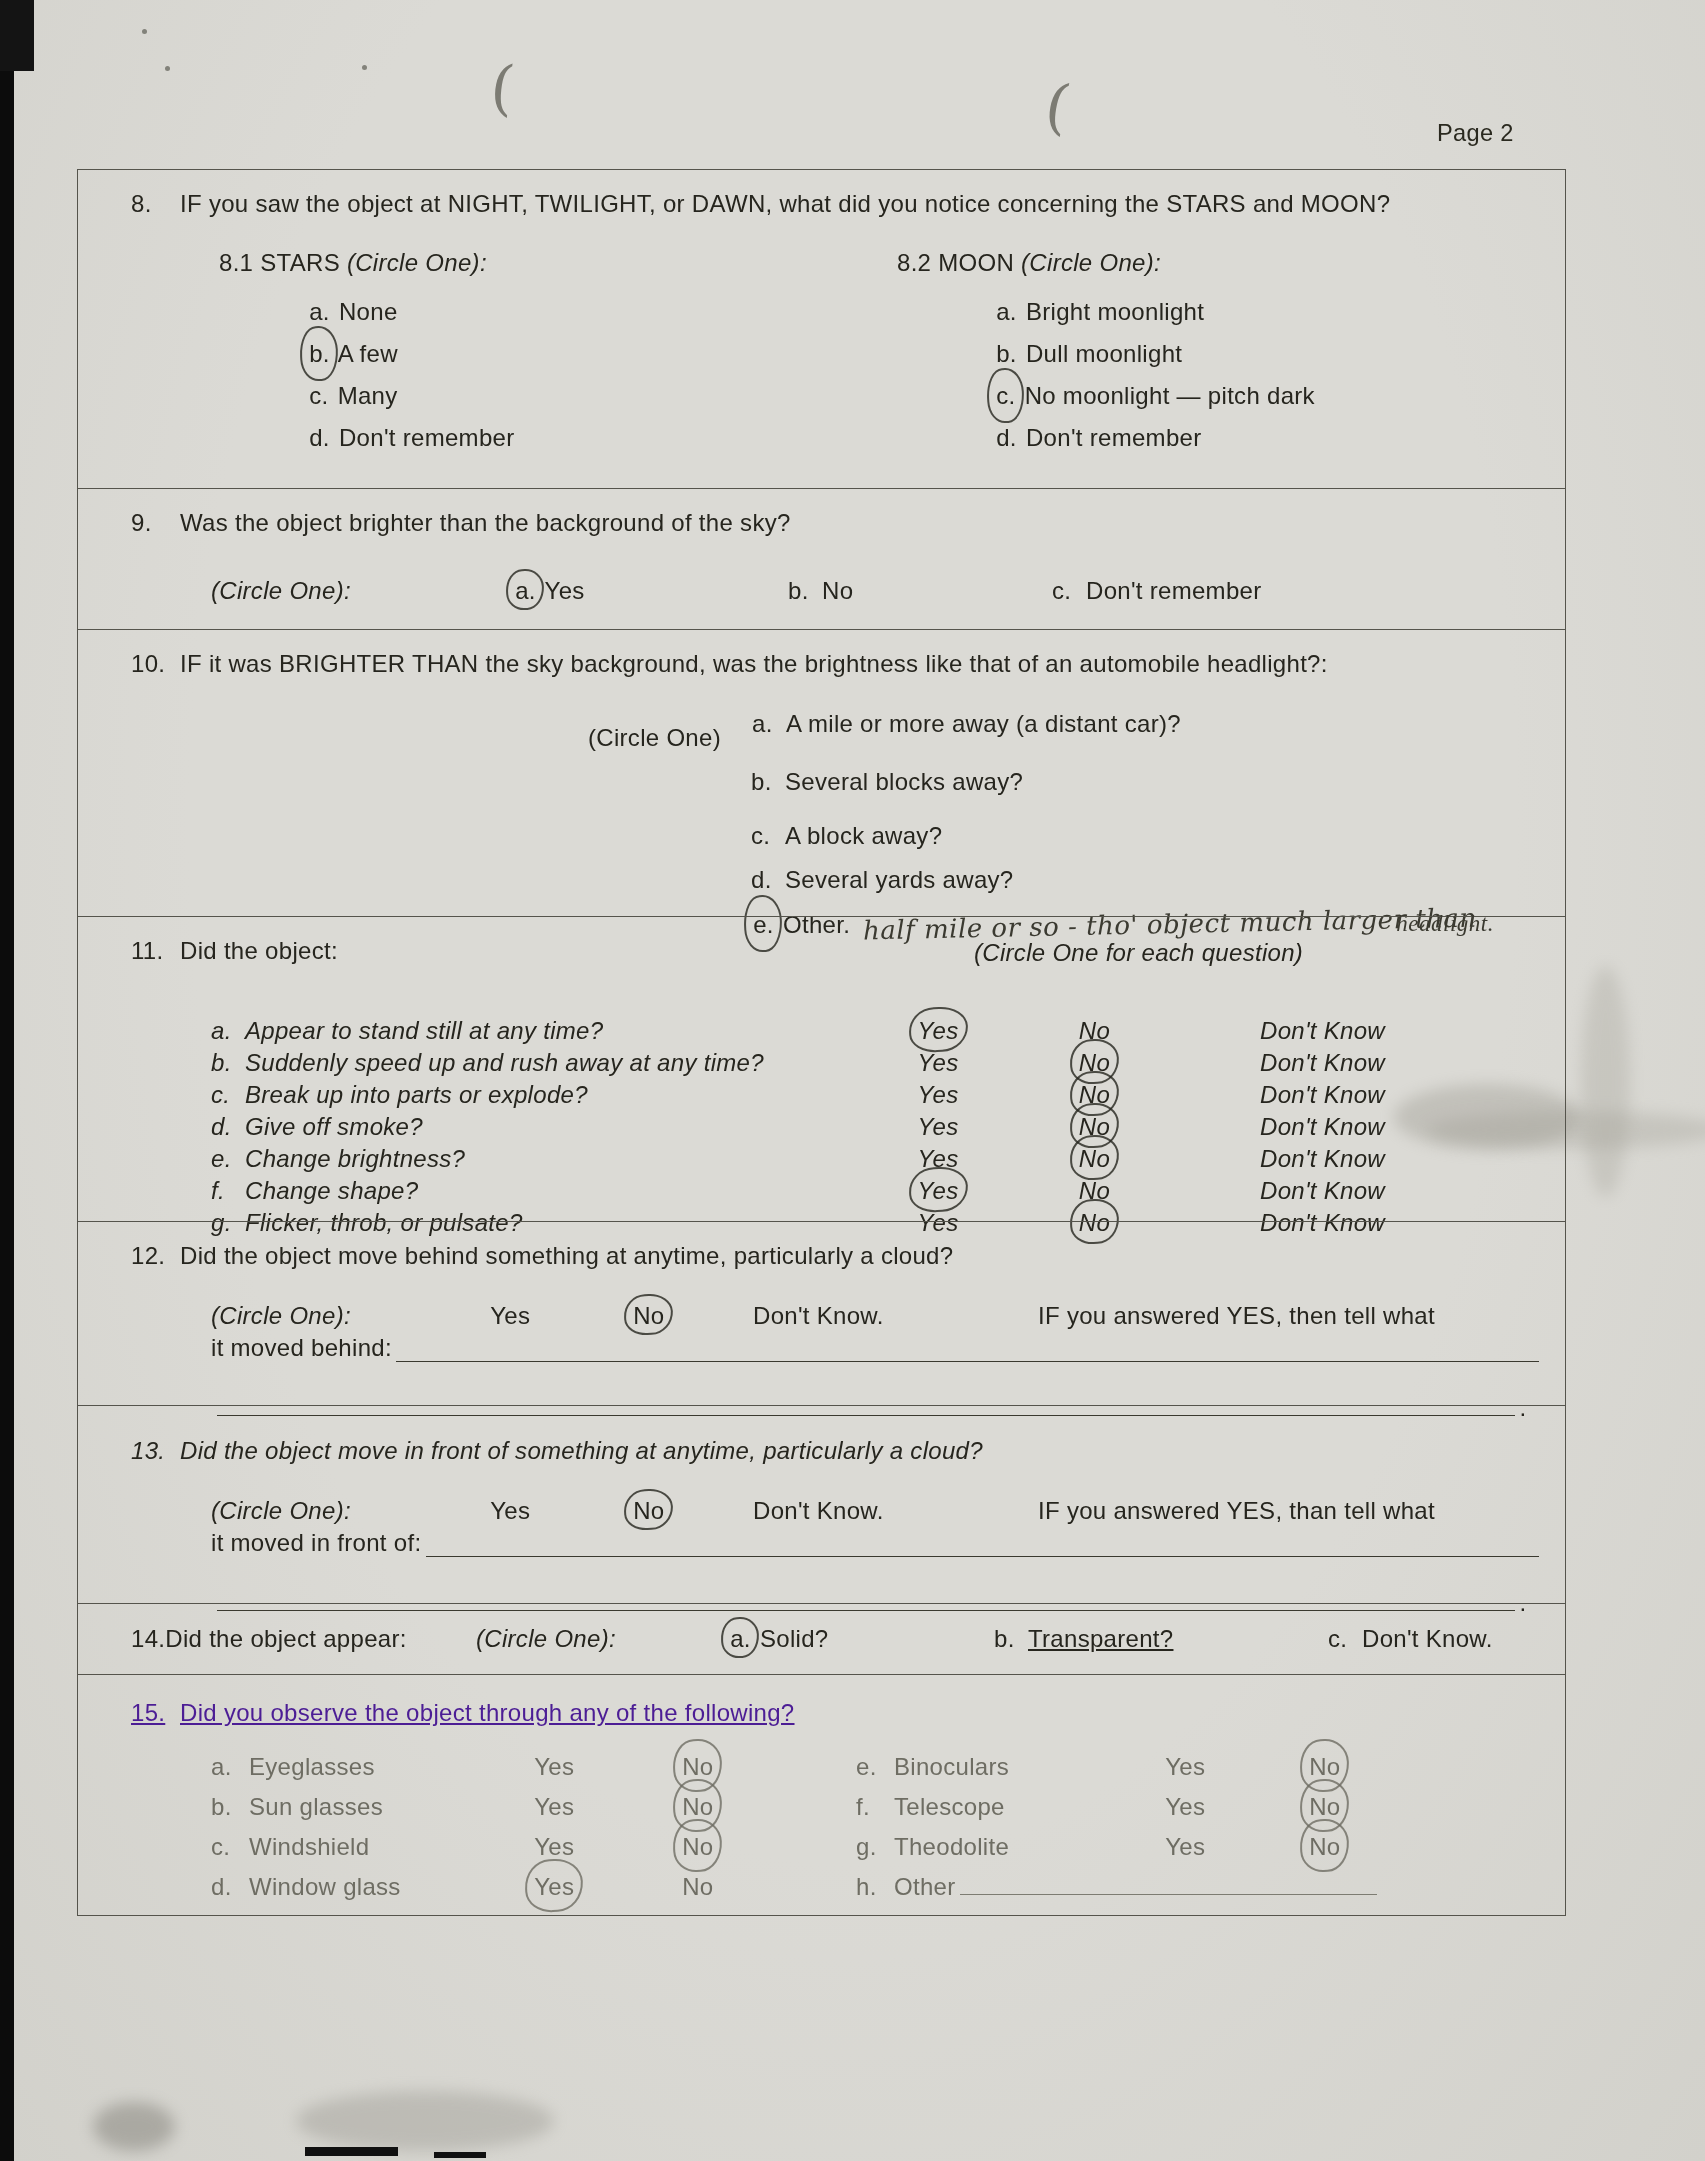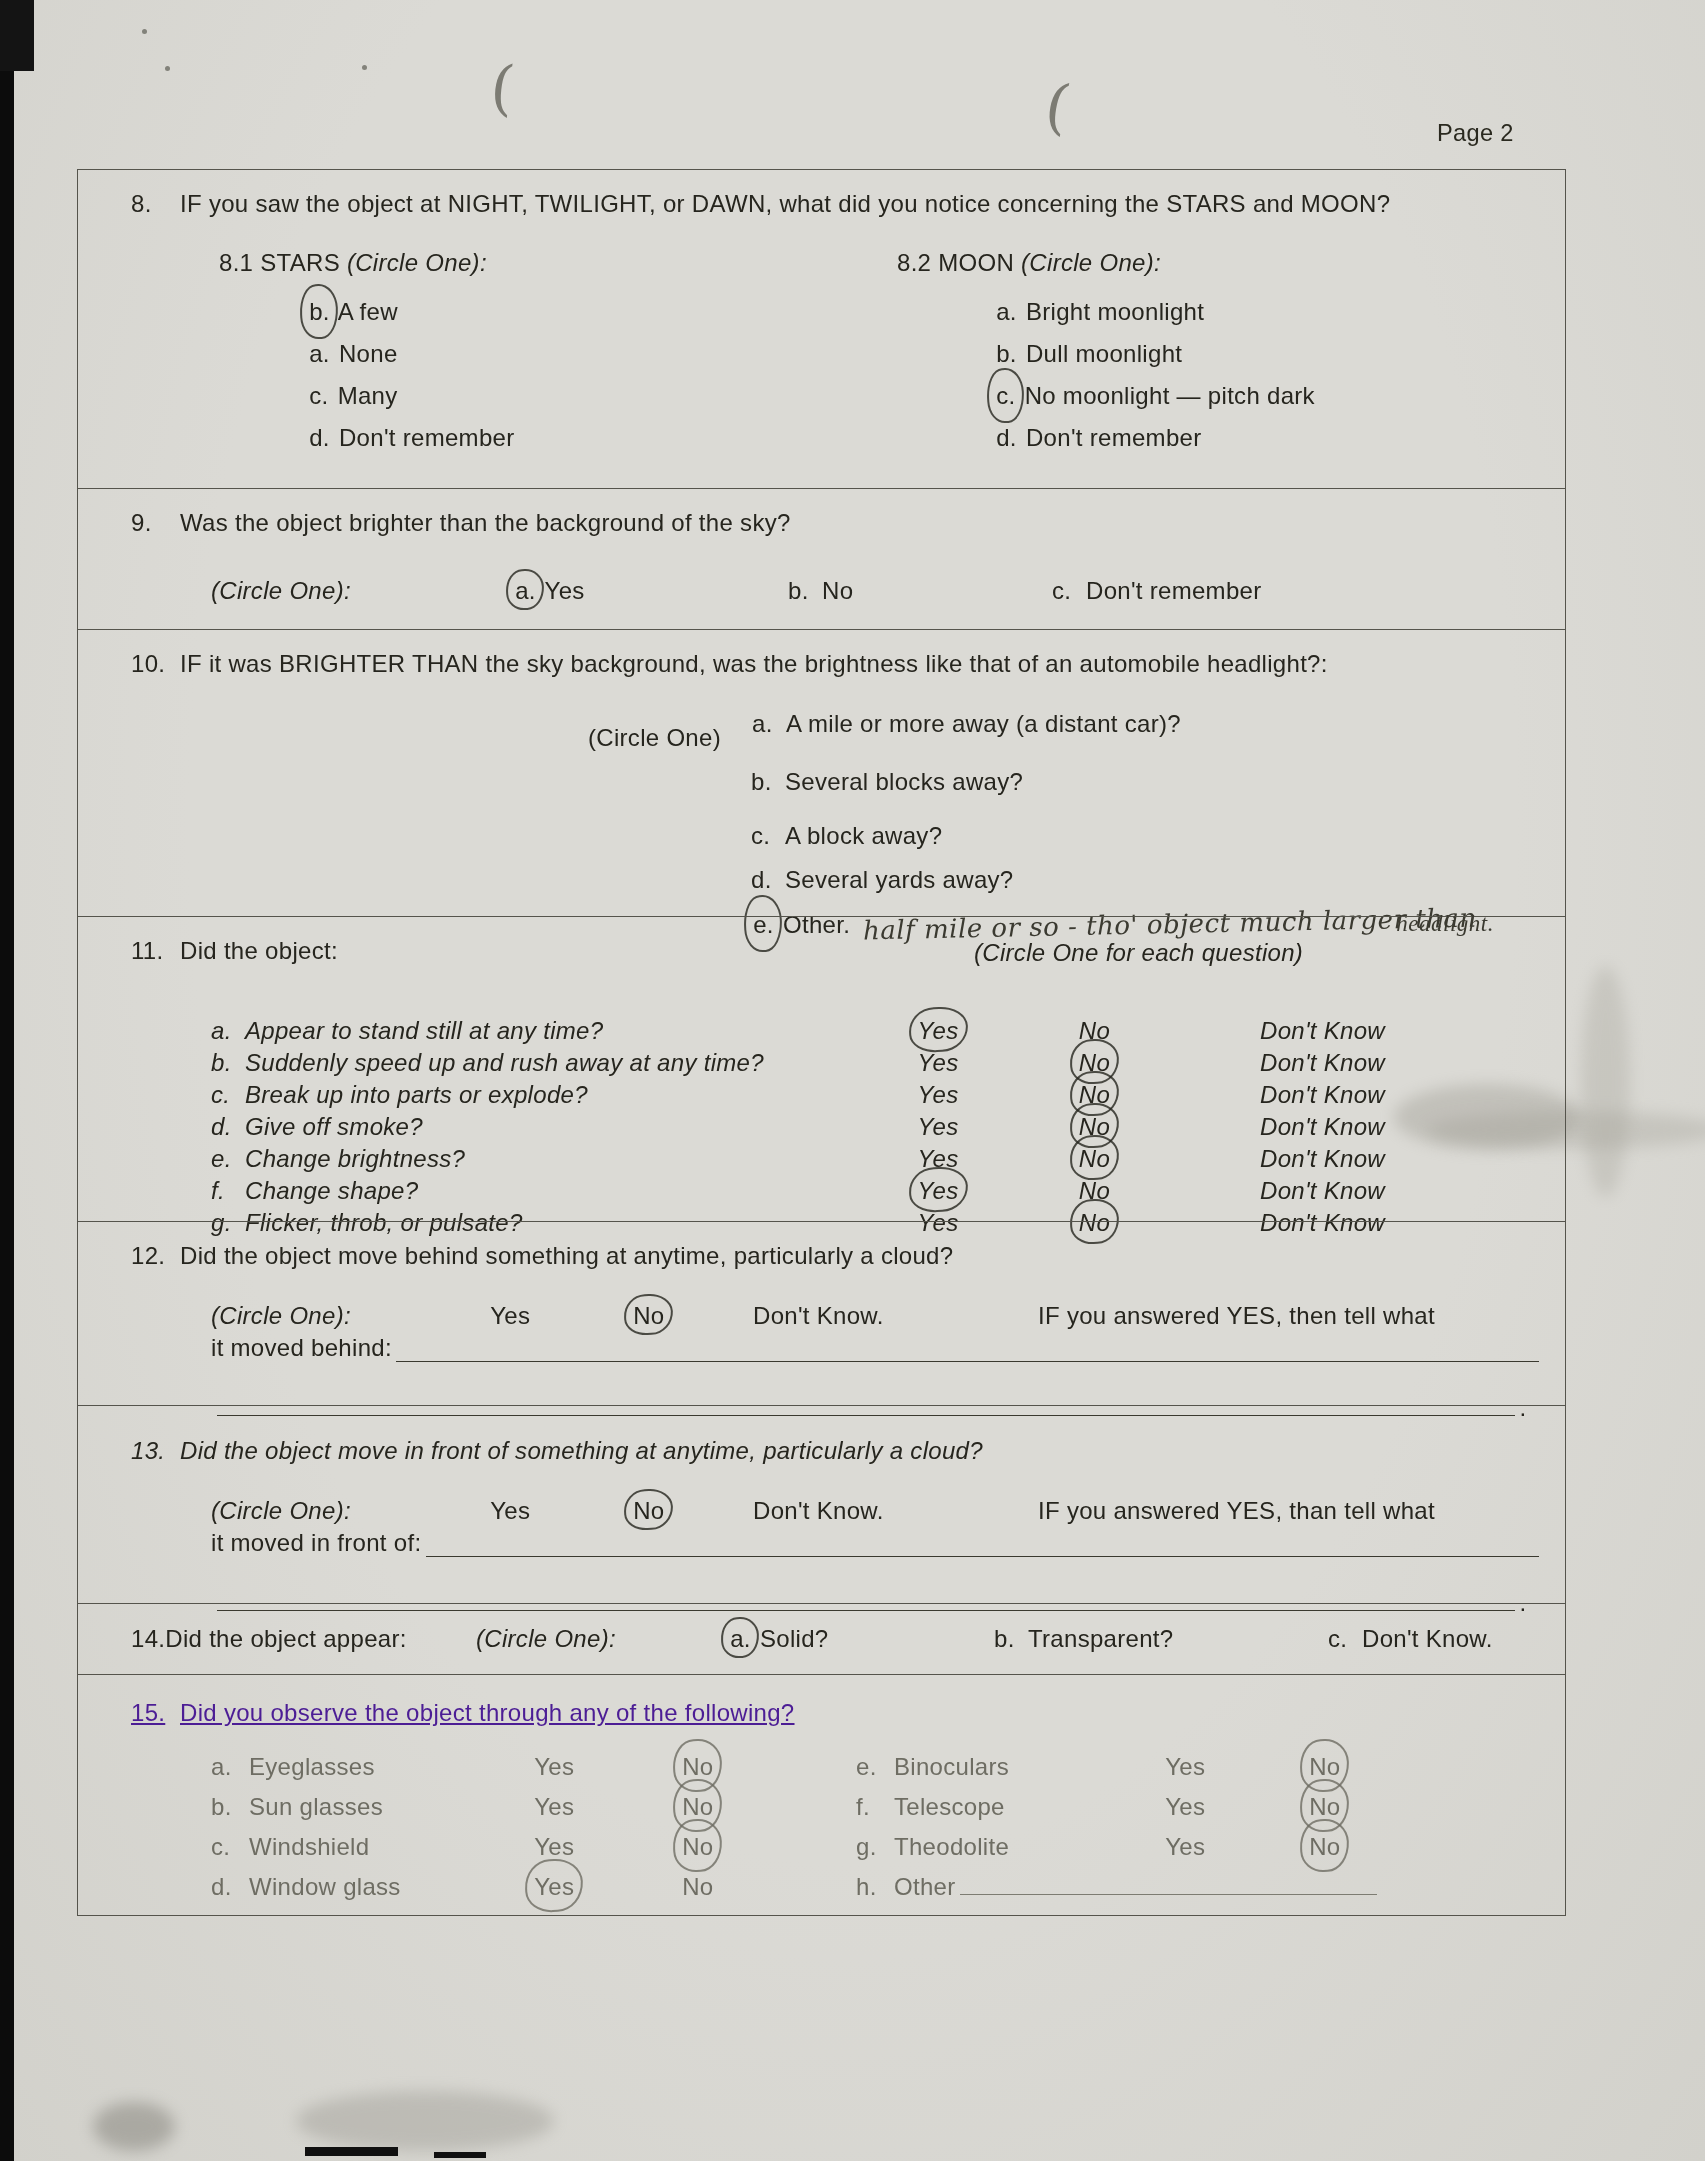--- a/index.html
+++ b/index.html
@@ -121,22 +121,22 @@
       <span class="qtext">IF you saw the object at NIGHT, TWILIGHT, or DAWN, what did you notice concerning the STARS and MOON?</span>
     </div>
     <div class="q8-cols">
       <div>
         <div class="q8-head-left">
           <span>8.1</span>
           <span>STARS</span>
           <span class="italic">(Circle One):</span>
         </div>
         <div class="q8-opts-left">
+          <span class="opt"><span class="mark"><span>a.</span></span> <span>None</span></span>
           <span class="opt"><span class="mark circled"><span>b.</span></span> <span>A few</span></span>
-          <span class="opt"><span class="mark"><span>a.</span></span> <span>None</span></span>
           <span class="opt"><span class="mark"><span>c.</span></span> <span>Many</span></span>
           <span class="opt"><span class="mark"><span>d.</span></span> <span>Don't remember</span></span>
         </div>
       </div>
       <div>
         <div class="q8-head-right">
           <span>8.2</span>
           <span>MOON</span>
           <span class="italic">(Circle One):</span>
         </div>
@@ -278,21 +278,21 @@
       <span class="fill-line"></span>
       <span>.</span>
     </div>
   </section>
 
   <section style="height:71px; padding-top:21px;">
     <div class="q14-row">
       <span style="flex:0 0 345px;"><span class="qnum" style="display:inline-block;">14.</span><span>Did the object appear:</span></span>
       <span class="italic" style="flex:0 0 252px;">(Circle One):</span>
       <span style="flex:0 0 266px;"><span class="mark circled"><span>a.</span></span> <span>Solid?</span></span>
-      <span style="flex:0 0 334px;"><span class="olet">b.</span><span>Transparent?</span></span>
+      <span style="flex:0 0 334px;text-decoration:underline;"><span class="olet">b.</span><span>Transparent?</span></span>
       <span><span class="olet">c.</span><span>Don't Know.</span></span>
     </div>
   </section>
 
   <section class="q15" style="height:243px; padding-top:24px;">
     <div class="qline">
       <span class="qnum">15.</span>
       <span class="qtext">Did you observe the object through any of the following?</span>
     </div>
     <div class="q15grid">

